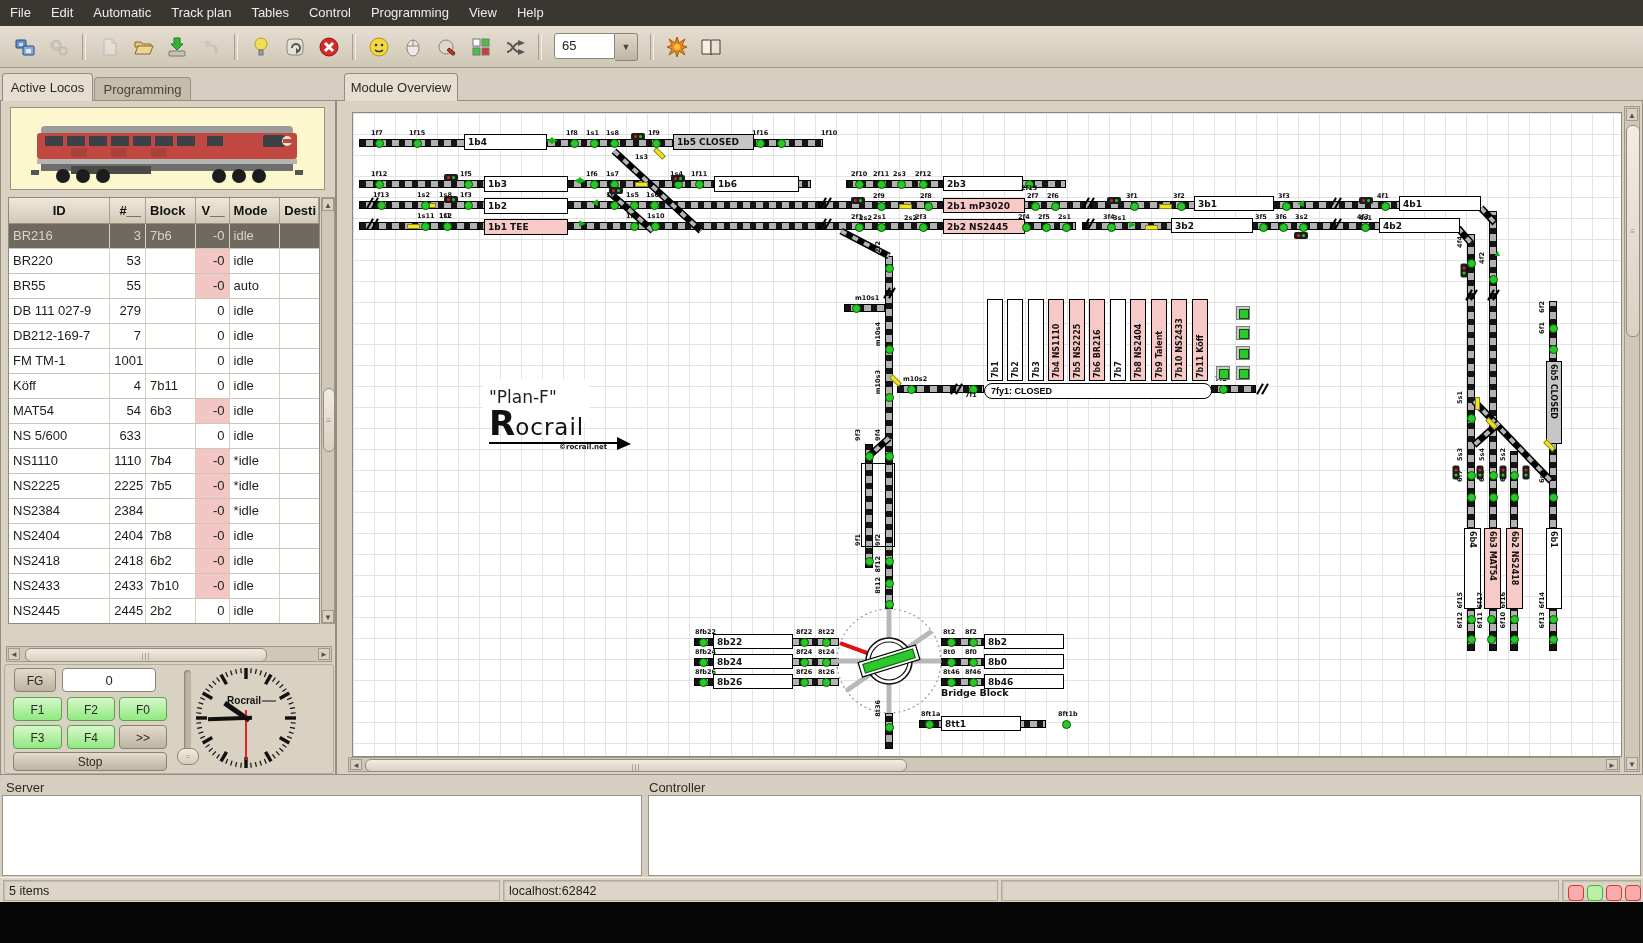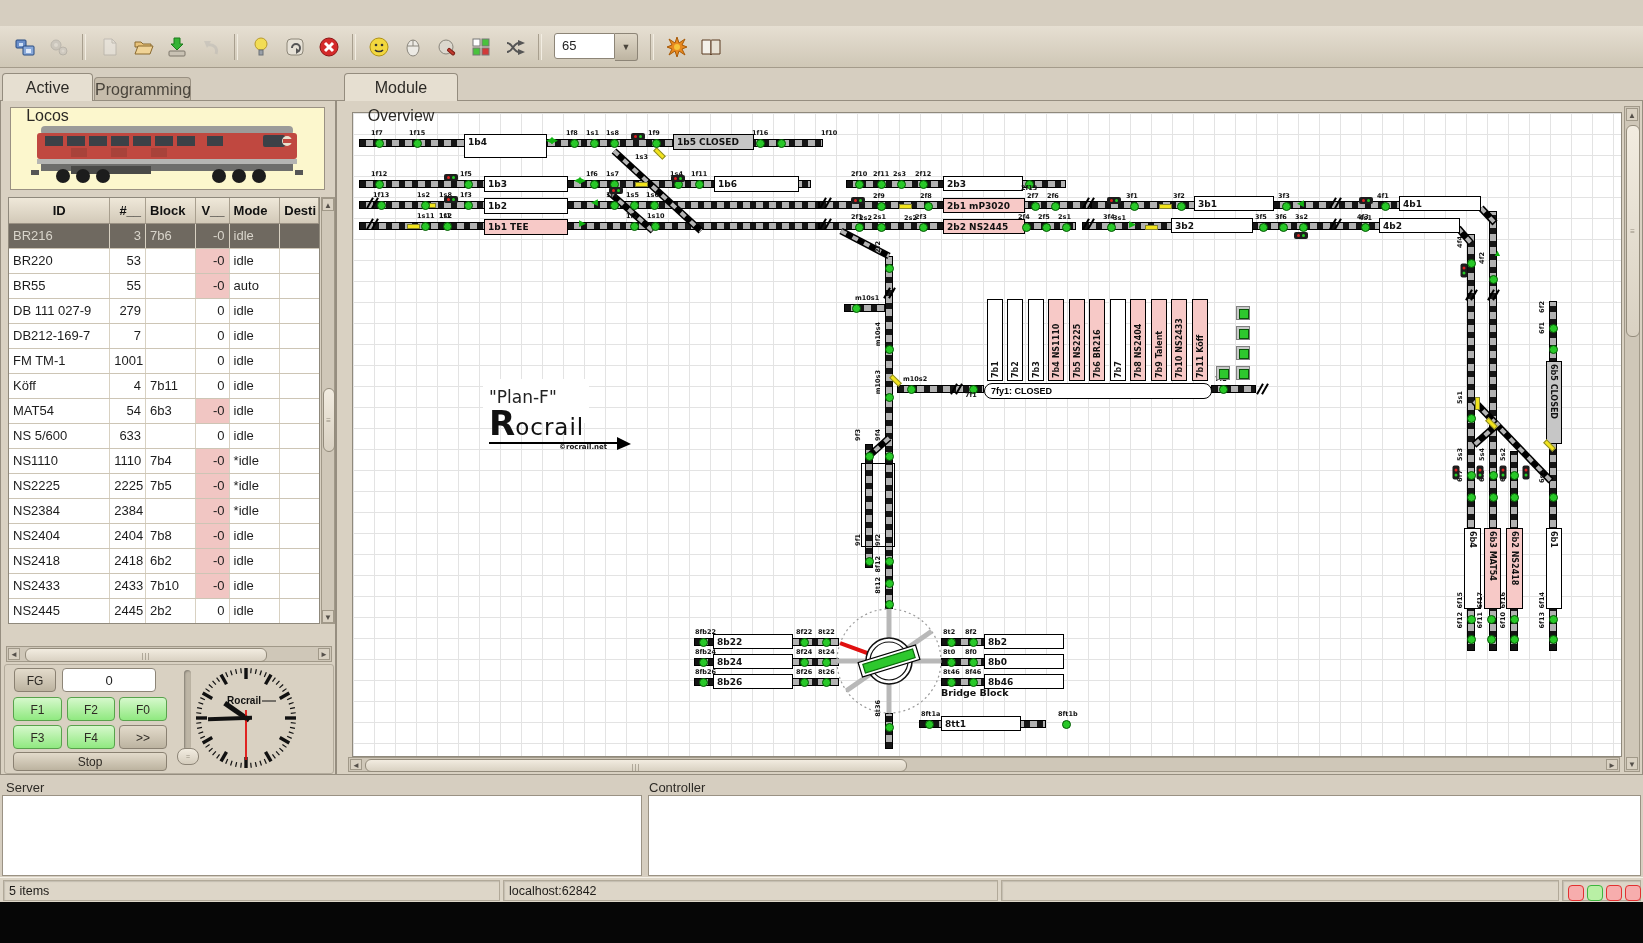--- a/index.html
+++ b/index.html
@@ -16,21 +16,21 @@
   .tbtn{width:26px;height:26px;margin:0 4px;display:flex;align-items:center;justify-content:center;}
   .tbtn svg{width:22px;height:22px;}
   .tbtn.disabled{opacity:.4;filter:grayscale(.8);}
   .tsep{width:2px;height:26px;margin:0 6px;border-left:1px solid #a89f8e;border-right:1px solid #f2ede2;}
   .zoombox{display:flex;margin:0 6px;}
   .zoomval{width:52px;height:24px;background:#fff;border:1px solid #8d8577;border-radius:3px 0 0 3px;
            font-size:13px;line-height:24px;padding-left:7px;color:#222;}
   .zoomarrow{width:22px;height:26px;background:linear-gradient(#e0d8c8,#bdb4a1);border:1px solid #8d8577;
            border-left:none;border-radius:0 3px 3px 0;font-size:9px;color:#4a453c;text-align:center;line-height:26px;}
   
-  .tab{position:absolute;box-sizing:border-box;font-size:16px;text-align:center;color:#2c2a26;}
+  .tab{position:absolute;box-sizing:border-box;font-size:13px;text-align:center;color:#2c2a26;}
   .tab.active{background:#e6dfd1;border:1px solid #948c7e;border-bottom:none;border-radius:4px 4px 0 0;z-index:3;}
   .tab.inactive{background:#c6bcab;border:1px solid #9a9183;border-bottom:none;border-radius:4px 4px 0 0;color:#4a453c;}
   
   .panel{position:absolute;background:#d9d1c2;border:1px solid #968e80;box-sizing:border-box;}
   .loco-box{position:absolute;left:10px;top:107px;width:315px;height:83px;background:#fcf7cd;
             border:1px solid #9a9183;box-shadow:inset 1px 1px 2px rgba(0,0,0,.25);box-sizing:border-box;overflow:hidden;}
   
   .ltable{position:absolute;left:8px;top:197px;width:312px;height:427px;background:#fff;
           border:1px solid #8f897c;box-sizing:border-box;overflow:hidden;font-size:13px;}
   .lrow{position:relative;display:flex;height:24px;line-height:24px;border-bottom:1px solid #cdc5b5;background:#fff;color:#1c1c1c;}
@@ -112,20 +112,21 @@
   .led{position:absolute;top:4px;width:16px;height:16px;border-radius:4px;box-sizing:border-box;}
   .led.red{background:#f7adad;border:1.5px solid #e23030;}
   .led.green{background:#b9f0a5;border:1.5px solid #3db53d;}
   .blackstrip{position:absolute;left:0;top:902px;width:1643px;height:41px;background:#060606;}
 </style>
 </head>
 <body>
 
 <div class="app">
 
+  <div class="menubar"><span class="menu-item">File</span><span class="menu-item">Edit</span><span class="menu-item">Automatic</span><span class="menu-item">Track plan</span><span class="menu-item">Tables</span><span class="menu-item">Control</span><span class="menu-item">Programming</span><span class="menu-item">View</span><span class="menu-item">Help</span></div>
   <div class="toolbar">
       <div class="tbtn">
         <svg viewBox="0 0 22 22">
           <rect x="2" y="4" width="10" height="8" rx="1" fill="#6b8fc9" stroke="#274a80"></rect>
           <rect x="5" y="7" width="4" height="3" fill="#cfe0f5"></rect>
           <rect x="9" y="10" width="11" height="9" rx="1" fill="#89a9d9" stroke="#274a80"></rect>
           <rect x="12" y="13" width="5" height="4" fill="#dfeafa"></rect>
         </svg>
       </div>
       <div class="tbtn disabled">
@@ -577,21 +578,21 @@
       <div class="ptrack" style="left: 491px; top: 191px; width: 43px; height: 8px;"></div>
       <div class="ptrack" style="left: 544px; top: 272px; width: 87px; height: 8px;"></div>
       <div class="ptrack" style="left: 858px; top: 272px; width: 45px; height: 8px;"></div>
       <div class="ptrack v" style="left: 1114px; top: 121px; width: 8px; height: 417px;"></div>
       <div class="ptrack v" style="left: 1136px; top: 98px; width: 8px; height: 440px;"></div>
       <div class="ptrack v" style="left: 1196px; top: 188px; width: 8px; height: 350px;"></div>
       <div class="ptrack v" style="left: 1157px; top: 338px; width: 8px; height: 200px;"></div>
       <div class="ptrack v" style="left: 532px; top: 143px; width: 8px; height: 353px;"></div>
       <div class="ptrack v" style="left: 512px; top: 331px; width: 8px; height: 124px;"></div>
       <div class="ptrack v" style="left: 532px; top: 600px; width: 8px; height: 36px;"></div>
-      <div class="pblock w" style="left: 111px; top: 21px; width: 83px; height: 24px;">1b4</div>
+      <div class="pblock w" style="left: 111px; top: 21px; width: 83px; height: 16px;">1b4</div>
       <div class="pblock g" style="left: 320px; top: 21px; width: 81px; height: 16px;">1b5 CLOSED</div>
       <div class="pblock w" style="left: 131px; top: 63px; width: 84px; height: 16px;">1b3</div>
       <div class="pblock w" style="left: 361px; top: 63px; width: 85px; height: 16px;">1b6</div>
       <div class="pblock w" style="left: 131px; top: 85px; width: 84px; height: 16px;">1b2</div>
       <div class="pblock p" style="left: 131px; top: 106px; width: 84px; height: 16px;">1b1 TEE</div>
       <div class="pblock w" style="left: 590px; top: 63px; width: 80px; height: 15px;">2b3</div>
       <div class="pblock p" style="left: 590px; top: 85px; width: 82px; height: 15px;">2b1 mP3020</div>
       <div class="pblock p" style="left: 590px; top: 106px; width: 82px; height: 15px;">2b2 NS2445</div>
       <div class="pblock w" style="left: 841px; top: 83px; width: 80px; height: 15px;">3b1</div>
       <div class="pblock w" style="left: 818px; top: 105px; width: 82px; height: 15px;">3b2</div>

